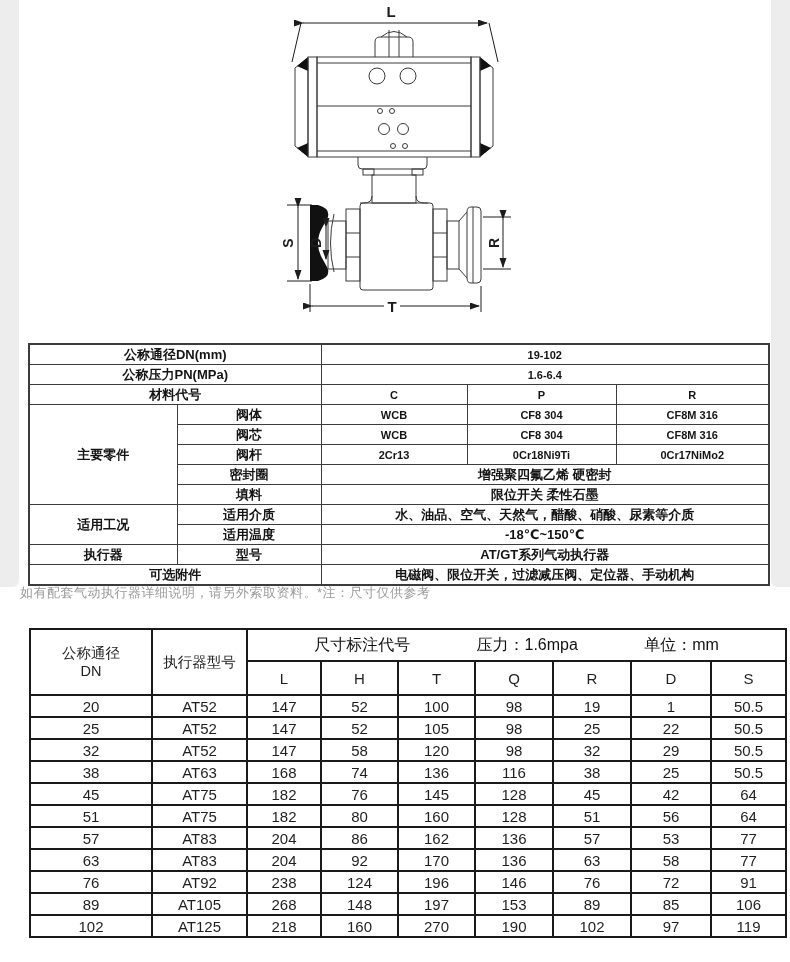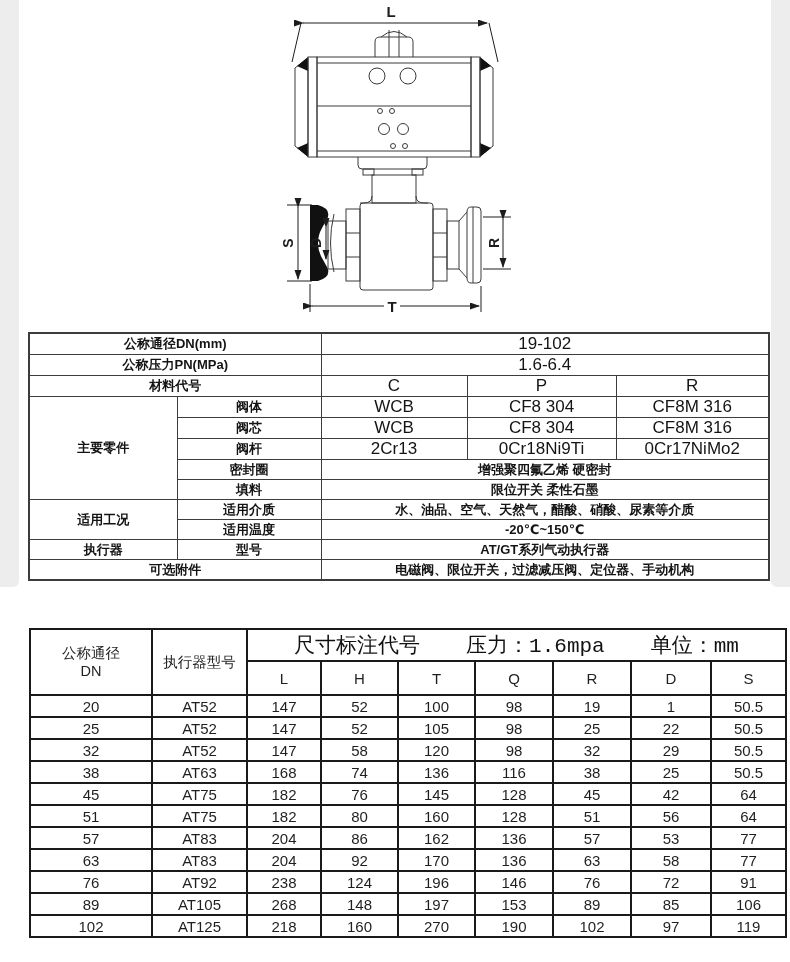--- a/index.html
+++ b/index.html
@@ -5,37 +5,37 @@
   html,body{margin:0;padding:0;background:#fff;}
   body{width:790px;height:962px;font-family:"Liberation Sans","DejaVu Sans",sans-serif;}
   .page{position:relative;width:790px;height:962px;background:#ffffff;overflow:hidden;}
   .strip{position:absolute;top:0;width:19px;height:587px;background:#ededed;}
   .strip.l{left:0;border-radius:0 0 6px 0;}
   .strip.r{right:0;border-radius:0 0 0 6px;}
 
   svg.drawing{position:absolute;left:0;top:0;}
   svg.drawing text{font-family:"Liberation Sans","DejaVu Sans",sans-serif;font-weight:bold;fill:#1c1c1c;}
 
-  table.spec{position:absolute;left:28px;top:332px;width:740px;border-collapse:collapse;table-layout:fixed;
+  table.spec{position:absolute;left:28px;top:343px;width:740px;border-collapse:collapse;table-layout:fixed;
              font-size:13px;color:#141414;border:2px solid #3c3c3c;}
   table.spec td{border:1px solid #3c3c3c;text-align:center;vertical-align:middle;height:19px;padding:0 3px;
                 white-space:nowrap;overflow:hidden;}
   table.spec td.b{font-weight:bold;}
-  table.spec td.n{font-weight:normal;font-size:17px;}
+  table.spec td.n{font-weight:bold;font-size:11px;}
 
   .note{position:absolute;left:20px;top:584px;width:750px;font-size:13px;color:#9b9b9b;letter-spacing:.5px;}
 
   table.dims{position:absolute;left:29px;top:628px;width:756px;border-collapse:collapse;table-layout:fixed;
              color:#1f1f1f;border:2px solid #1a1a1a;}
   table.dims th,table.dims td{border:2px solid #1a1a1a;text-align:center;vertical-align:middle;
              font-weight:normal;padding:0;}
   table.dims th.side{font-size:14.5px;line-height:1.25;}
   table.dims th.sub{height:32px;font-size:15px;}
   table.dims th.span-head{height:30px;}
-  .big-head{display:flex;justify-content:space-evenly;align-items:center;font-size:21px;color:#111;font-family:Liberation Mono, monospace;}
+  .big-head{display:flex;justify-content:space-evenly;align-items:center;font-size:16px;color:#111;}
   table.dims td{height:20px;font-size:15px;}
 </style>
 </head>
 <body>
 
 <div class="page">
   <div class="strip l"></div>
   <div class="strip r"></div>
 
   <svg class="drawing" width="790" height="332" viewBox="0 0 790 332">
@@ -192,34 +192,35 @@
         <td class="b">填料</td>
         <td colspan="3" class="b">限位开关 柔性石墨</td>
       </tr>
       <tr>
         <td rowspan="2" class="b">适用工况</td>
         <td class="b">适用介质</td>
         <td colspan="3" class="b">水、油品、空气、天然气，醋酸、硝酸、尿素等介质</td>
       </tr>
       <tr>
         <td class="b">适用温度</td>
-        <td colspan="3" class="b">-20℃~150℃</td>
+        <td colspan="3" class="b">-18℃~150℃</td>
       </tr>
       <tr>
         <td class="b">执行器</td>
         <td class="b">型号</td>
         <td colspan="3" class="b">AT/GT系列气动执行器</td>
       </tr>
       <tr>
         <td colspan="2" class="b">可选附件</td>
         <td colspan="3" class="b">电磁阀、限位开关，过滤减压阀、定位器、手动机构</td>
       </tr>
     </tbody>
   </table>
 
+  <div class="note">如有配套气动执行器详细说明，请另外索取资料。*注：尺寸仅供参考</div>
 
   <table class="dims">
     <colgroup>
       <col style="width:122px">
         <col style="width:95px">
         <col style="width:74px">
         <col style="width:77px">
       <col style="width:77px">
         <col style="width:78px">
         <col style="width:78px">

